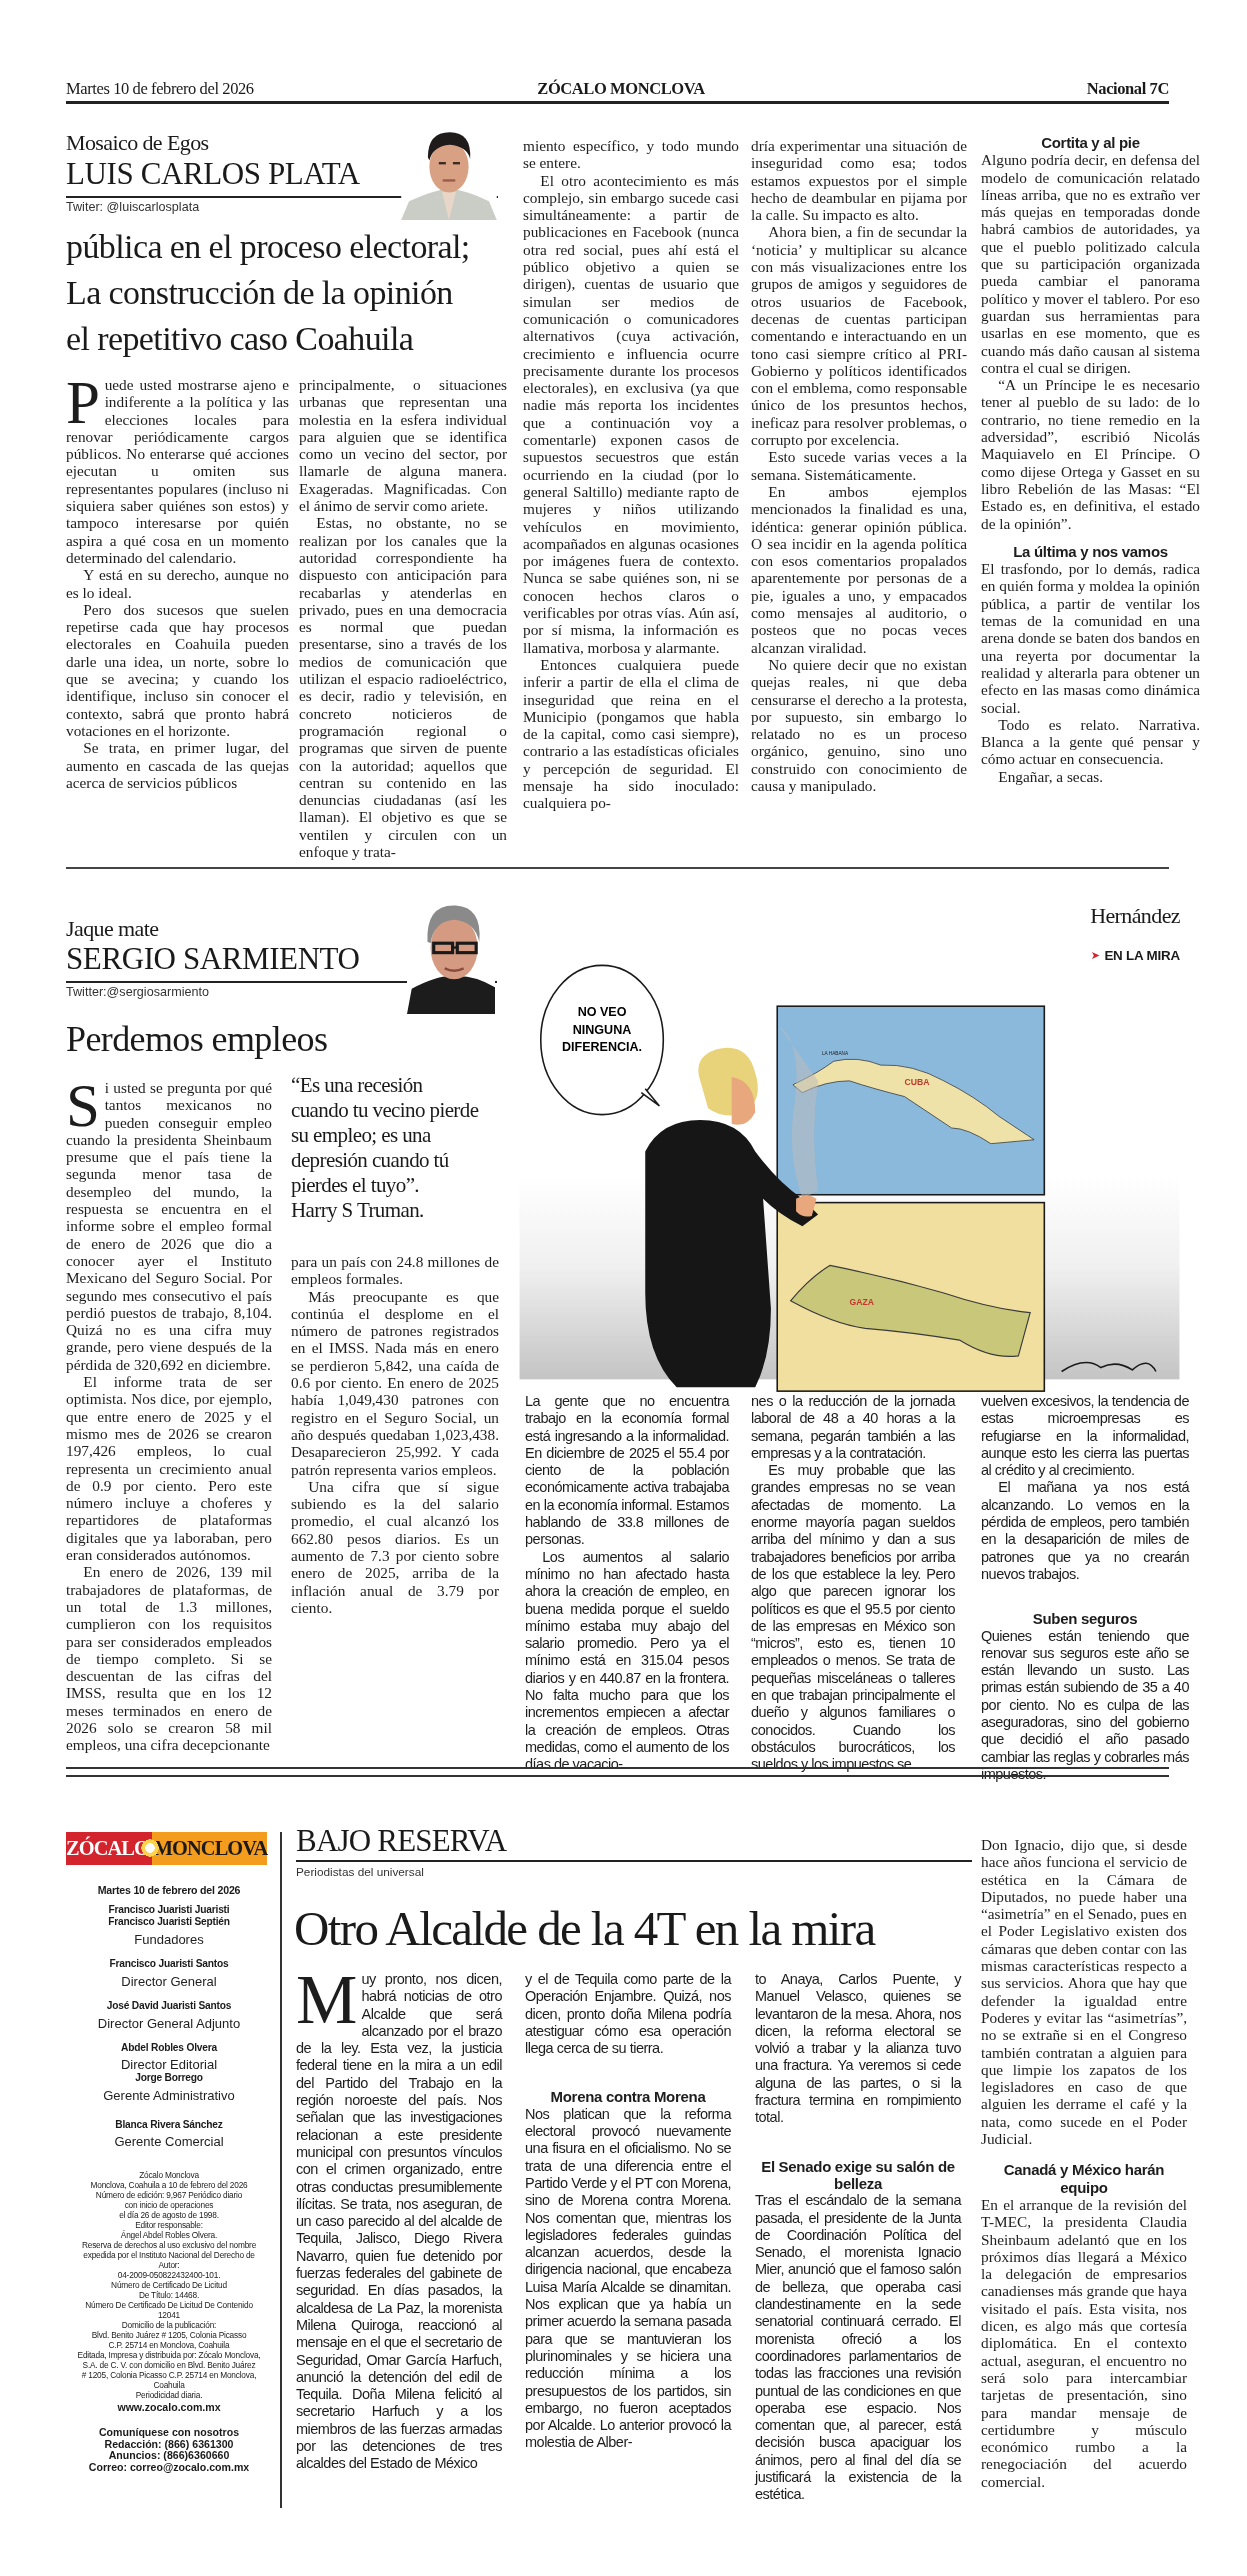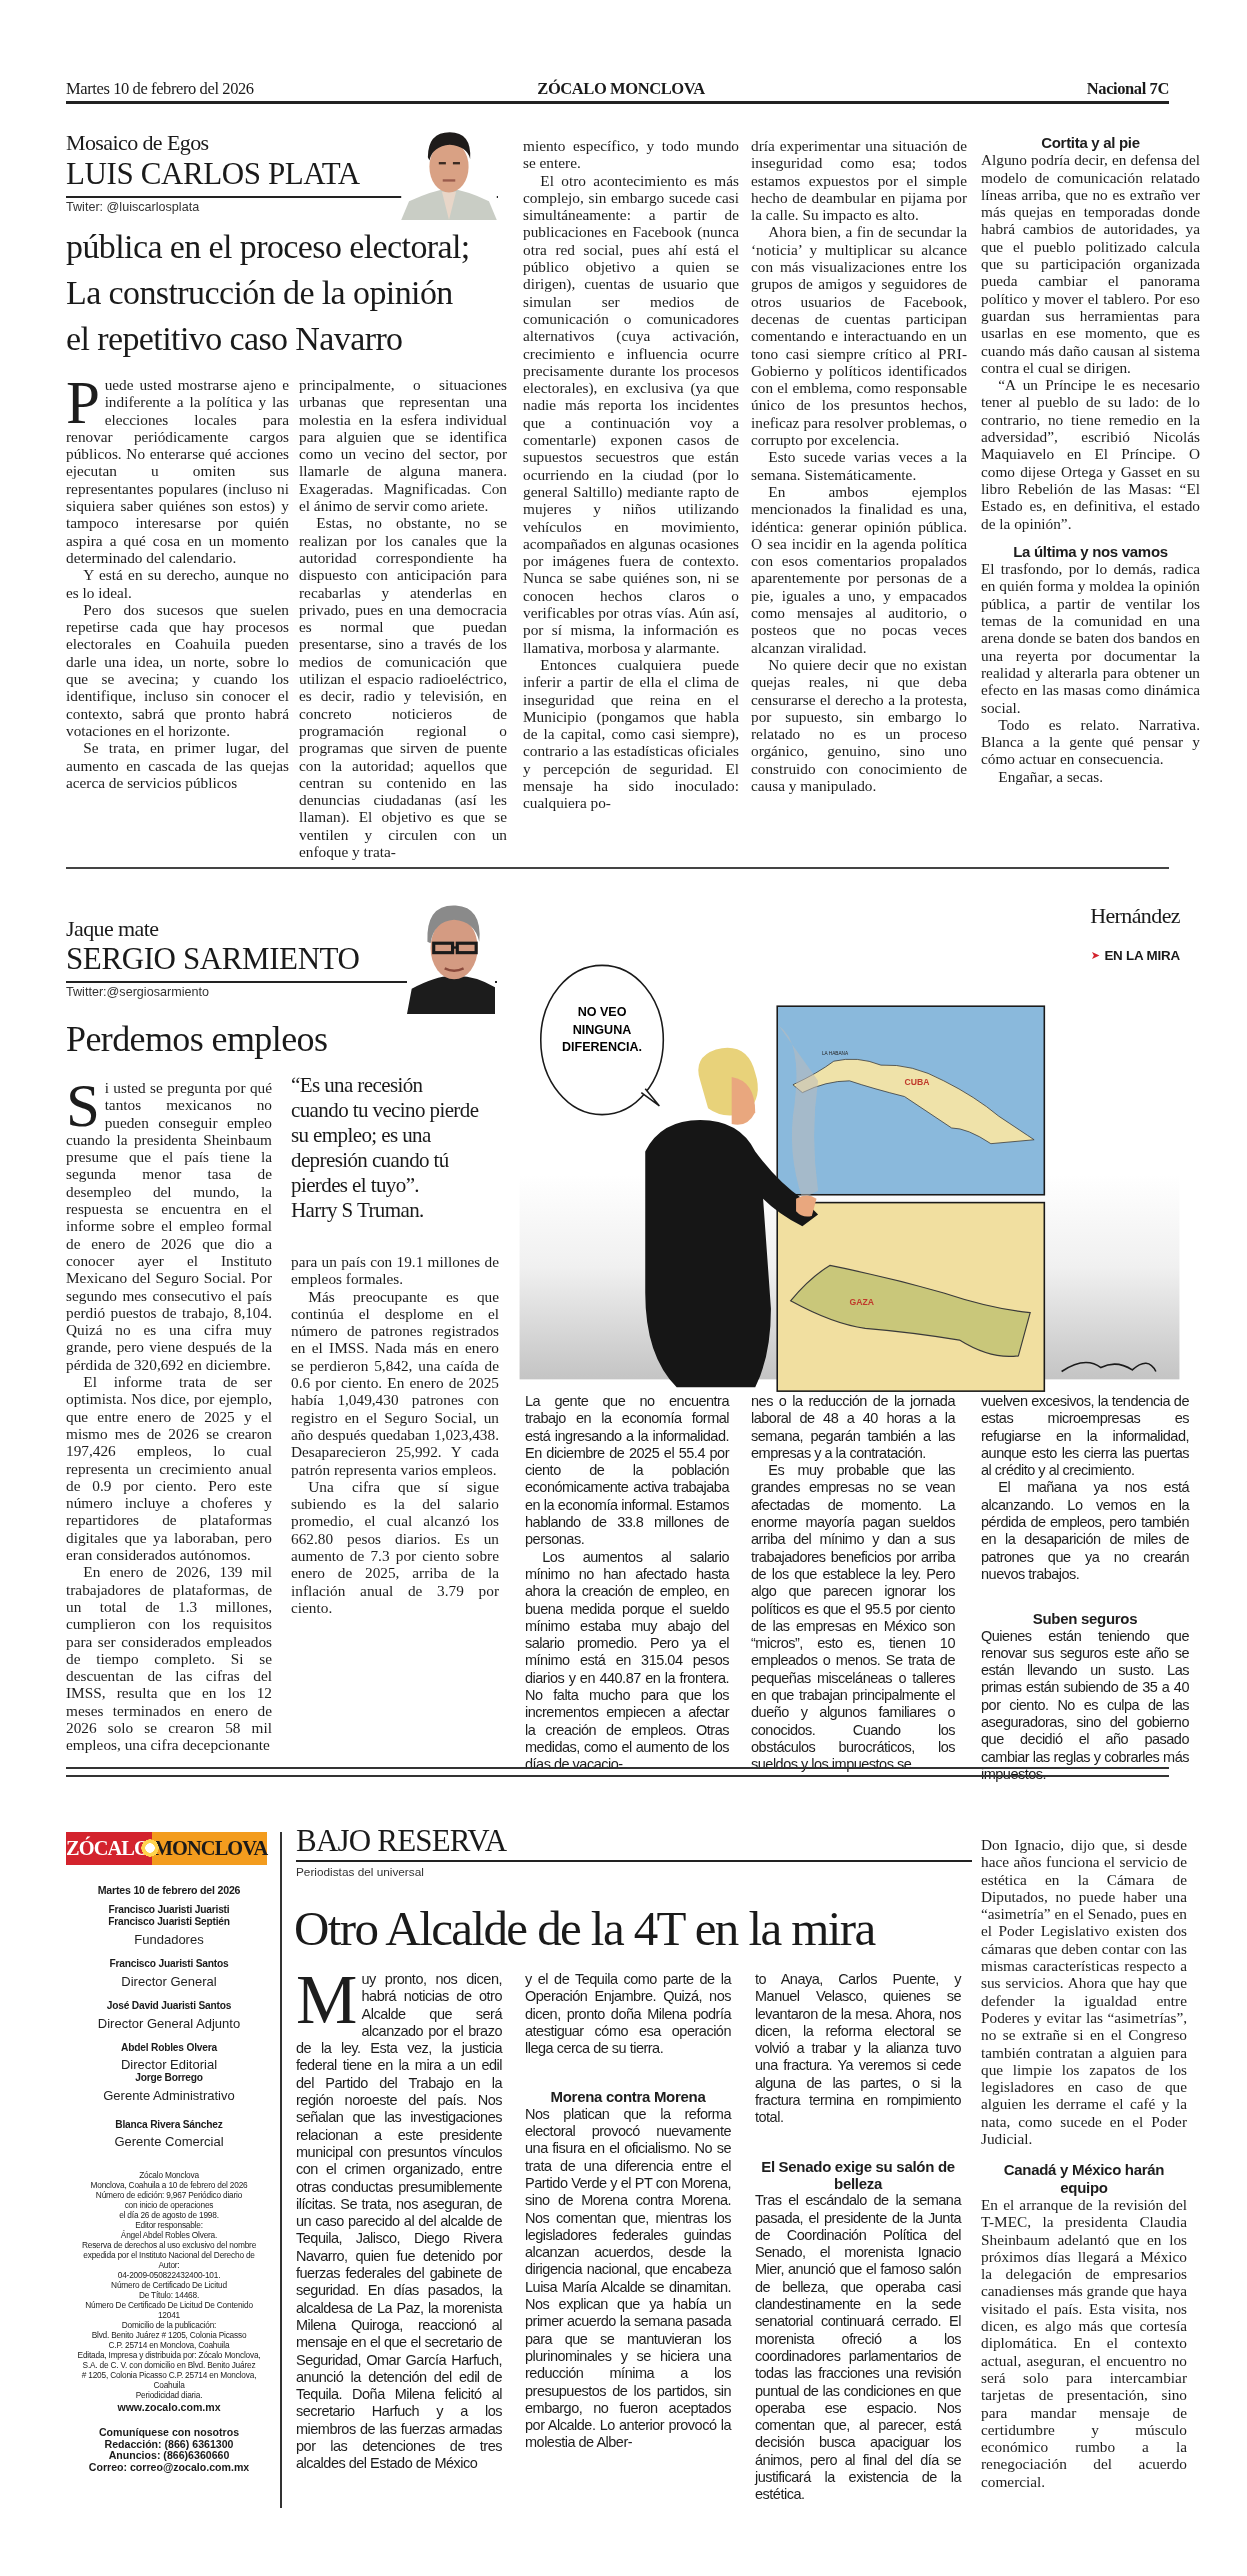--- a/index.html
+++ b/index.html
@@ -75,21 +75,21 @@
       <ellipse cx="61" cy="52" rx="25" ry="33" fill="#d9a184"></ellipse>
       <path d="M34 40 Q34 8 62 8 Q90 8 88 42 Q84 26 62 24 Q40 26 36 44 Z" fill="#1e1b1a"></path>
       <rect x="48" y="46" width="9" height="3" fill="#3a2a22"></rect>
       <rect x="66" y="46" width="9" height="3" fill="#3a2a22"></rect>
       <rect x="53" y="68" width="16" height="3" fill="#9a5b4c"></rect>
     </svg>
   </div>
   <div class="abs headline serif" style="left:66px; top:224px; width:425px;">
     <div>pública en el proceso electoral;</div>
     <div>La construcción de la opinión</div>
-    <div>el repetitivo caso Navarro</div>
+    <div>el repetitivo caso Coahuila</div>
   </div>
 
   <div class="col" style="left:66px; top:376px; width:223px;">
     <p class="noind"><span class="dropcap">P</span><span>uede usted mostrarse ajeno e indiferente a la política y las elecciones locales para renovar periódicamente cargos públicos. No enterarse qué acciones ejecutan u omiten sus representantes populares (incluso ni siquiera saber quiénes son estos) y tampoco interesarse por quién aspira a qué cosa en un momento determinado del calendario.</span></p>
     <p>Y está en su derecho, aunque no es lo ideal.</p>
     <p>Pero dos sucesos que suelen repetirse cada que hay procesos electorales en Coahuila pueden darle una idea, un norte, sobre lo que se avecina; y cuando los identifique, incluso sin conocer el contexto, sabrá que pronto habrá votaciones en el horizonte.</p>
     <p>Se trata, en primer lugar, del aumento en cascada de las quejas acerca de servicios públicos</p>
   </div>
   <div class="col" style="left:299px; top:376px; width:208px;">
     <p class="noind">principalmente, o situaciones urbanas que representan una molestia en la esfera individual para alguien que se identifica como un vecino del sector, por llamarle de alguna manera. Exageradas. Magnificadas. Con el ánimo de servir como ariete.</p>
@@ -146,21 +146,21 @@
   </div>
   <div class="abs serif" style="left:291px; top:1073px; width:208px; font-size:21px; line-height:25px; letter-spacing:-0.6px;">
     <div>“Es una recesión</div>
     <div>cuando tu vecino pierde</div>
     <div>su empleo; es una</div>
     <div>depresión cuando tú</div>
     <div>pierdes el tuyo”.</div>
     <div>Harry S Truman.</div>
   </div>
   <div class="col" style="left:291px; top:1253px; width:208px;">
-    <p class="noind">para un país con 19.1 millones de empleos formales.</p>
+    <p class="noind">para un país con 24.8 millones de empleos formales.</p>
     <p>Más preocupante es que continúa el desplome en el número de patrones registrados en el IMSS. Nada más en enero se perdieron 5,842, una caída de 0.6 por ciento. En enero de 2025 había 1,049,430 patrones con registro en el Seguro Social, un año después quedaban 1,023,438. Desaparecieron 25,992. Y cada patrón representa varios empleos.</p>
     <p>Una cifra que sí sigue subiendo es la del salario promedio, el cual alcanzó los 662.80 pesos diarios. Es un aumento de 7.3 por ciento sobre enero de 2025, arriba de la inflación anual de 3.79 por ciento.</p>
   </div>
 
   <div class="abs serif" style="right:68px; top:903px; font-size:22px; letter-spacing:-0.6px;">Hernández</div>
   <div class="abs sans" style="right:68px; top:948px; font-size:13.4px; font-weight:bold; letter-spacing:-0.2px; display:flex; align-items:center; gap:4.7px;">
     <span style="color:#d3232d; font-size:11px;">➤</span>
     <span>EN LA MIRA</span>
   </div>
   <div class="abs" id="cartoon">

